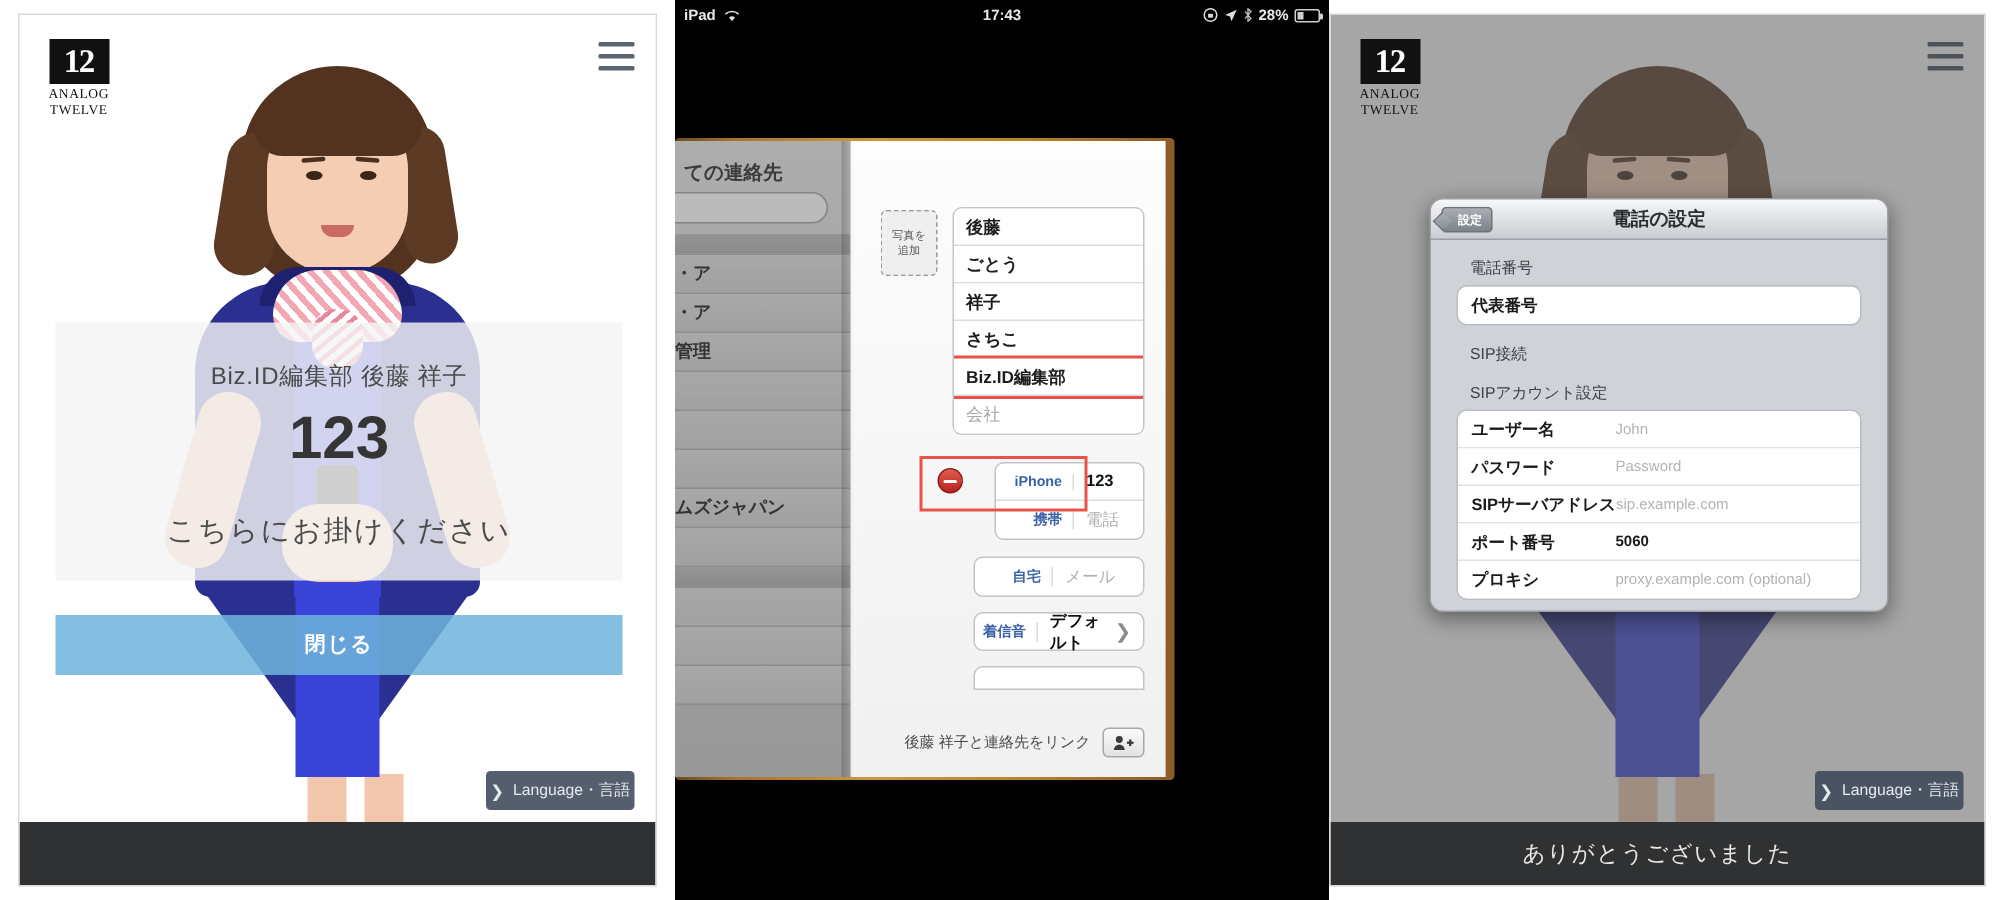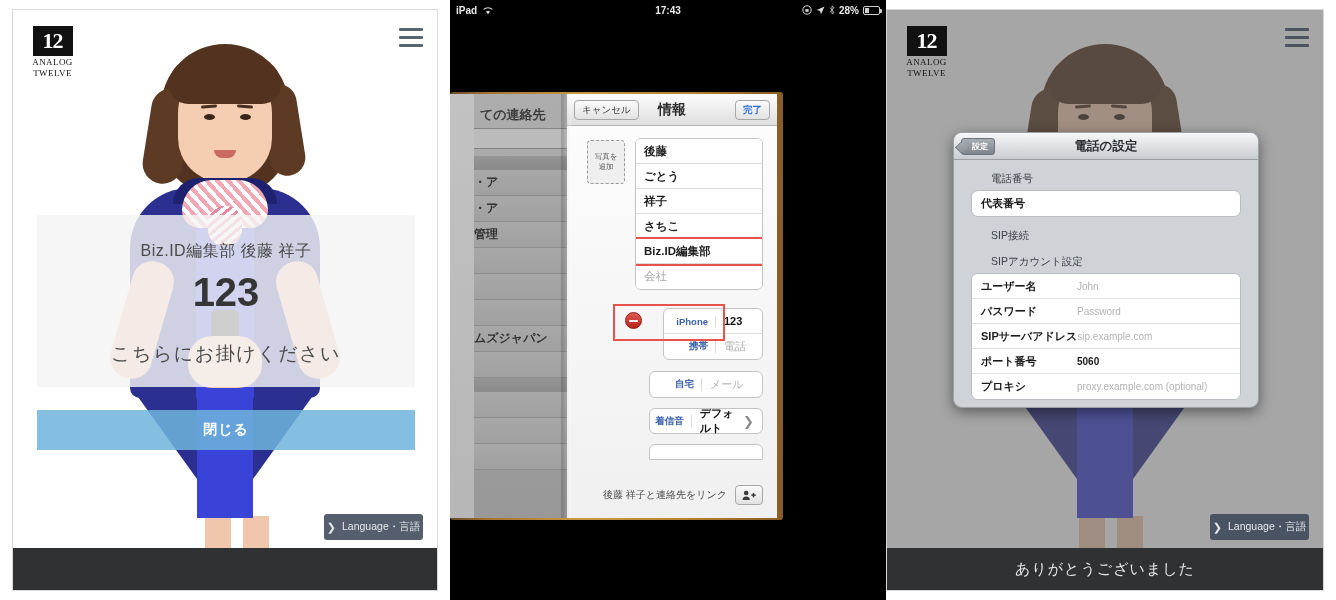--- a/index.html
+++ b/index.html
@@ -182,21 +182,20 @@
   .book-page{
     position:absolute; left:0; top:2px; width:327px; height:424px;
     background:linear-gradient(180deg,#f3f3f3,#e3e3e3);
     overflow:hidden;
   }
   
   .lpage{
     position:absolute; left:0; top:0; width:138px; height:424px;
     background:linear-gradient(180deg,#d6d6d6,#b9b9b9);
     overflow:hidden;
-    margin-left:24px;
   }
   .lpage-title{ position:absolute; left:6px; top:12px; font-size:13px; color:#3a3a3a; font-weight:bold;}
   .lpage-search{
     position:absolute; left:-28px; top:34px; width:130px; height:21px;
     border:1px solid #9c9c9c; border-radius:11px; background:#e9e9e9;
   }
   .lpage-rows{ position:absolute; left:0; top:62px; width:117px; }
   .lrow{
     height:26px; border-bottom:1px solid #a9a9a9;
     display:flex; align-items:center; padding-left:0px;
@@ -312,21 +311,21 @@
     border:1px solid #6d7279; border-radius:3px;
     display:flex; align-items:center; color:#fff; font-size:8px; font-weight:bold;
     cursor:pointer;
   }
   .back-btn:before{
     content:""; position:absolute; left:-5px; top:3.5px; width:8px; height:8px;
     background:linear-gradient(135deg,#a9aeb5,#8b9098); border-left:1px solid #6d7279; border-bottom:1px solid #6d7279;
     transform:rotate(45deg);
   }
   .sheet-body{ padding:12px 17px 0 17px; }
-  .sec-label{ font-size:10.5px; color:#3c4047; margin:0 0 4px 20px; font-weight:normal;}
+  .sec-label{ font-size:10.5px; color:#3c4047; margin:0 0 4px 9px; font-weight:normal;}
   .sec-label.sp{ margin-top:12px; }
   .grp{ background:#fff; border:1px solid #b9bcc1; border-radius:7px; overflow:hidden; }
   .grow{
     height:25px; display:flex; align-items:center; padding:0 9px;
     border-bottom:1px solid #e0e0e0; font-size:11px; background:#fff;
   }
   .grow:last-child{ border-bottom:none; }
   .glabel{ font-weight:bold; color:#1a1a1a; min-width:96px; }
   .gval{ color:#b3b3b3; font-size:10px; }
   .gval.filled{ color:#1a1a1a; font-weight:bold; }
@@ -453,25 +452,20 @@
             <div class="lrow hdr"></div>
             <div class="lrow blank"></div>
             <div class="lrow blank"></div>
             <div class="lrow blank"></div>
           </div>
         </div>
         <div class="lveil"></div>
         <div class="spine"></div>
 
         <div class="rpage">
-          <div class="rp-nav">
-            <div class="rp-btn cancel">キャンセル</div>
-            <div class="rp-nav-title">情報</div>
-            <div class="rp-btn done">完了</div>
-          </div>
 
           <div class="rp-body">
 
             <div class="photo-add">
               <span>写真を</span>
               <span>追加</span>
             </div>
 
             <div class="fieldgroup">
               <div class="frow">後藤</div>

